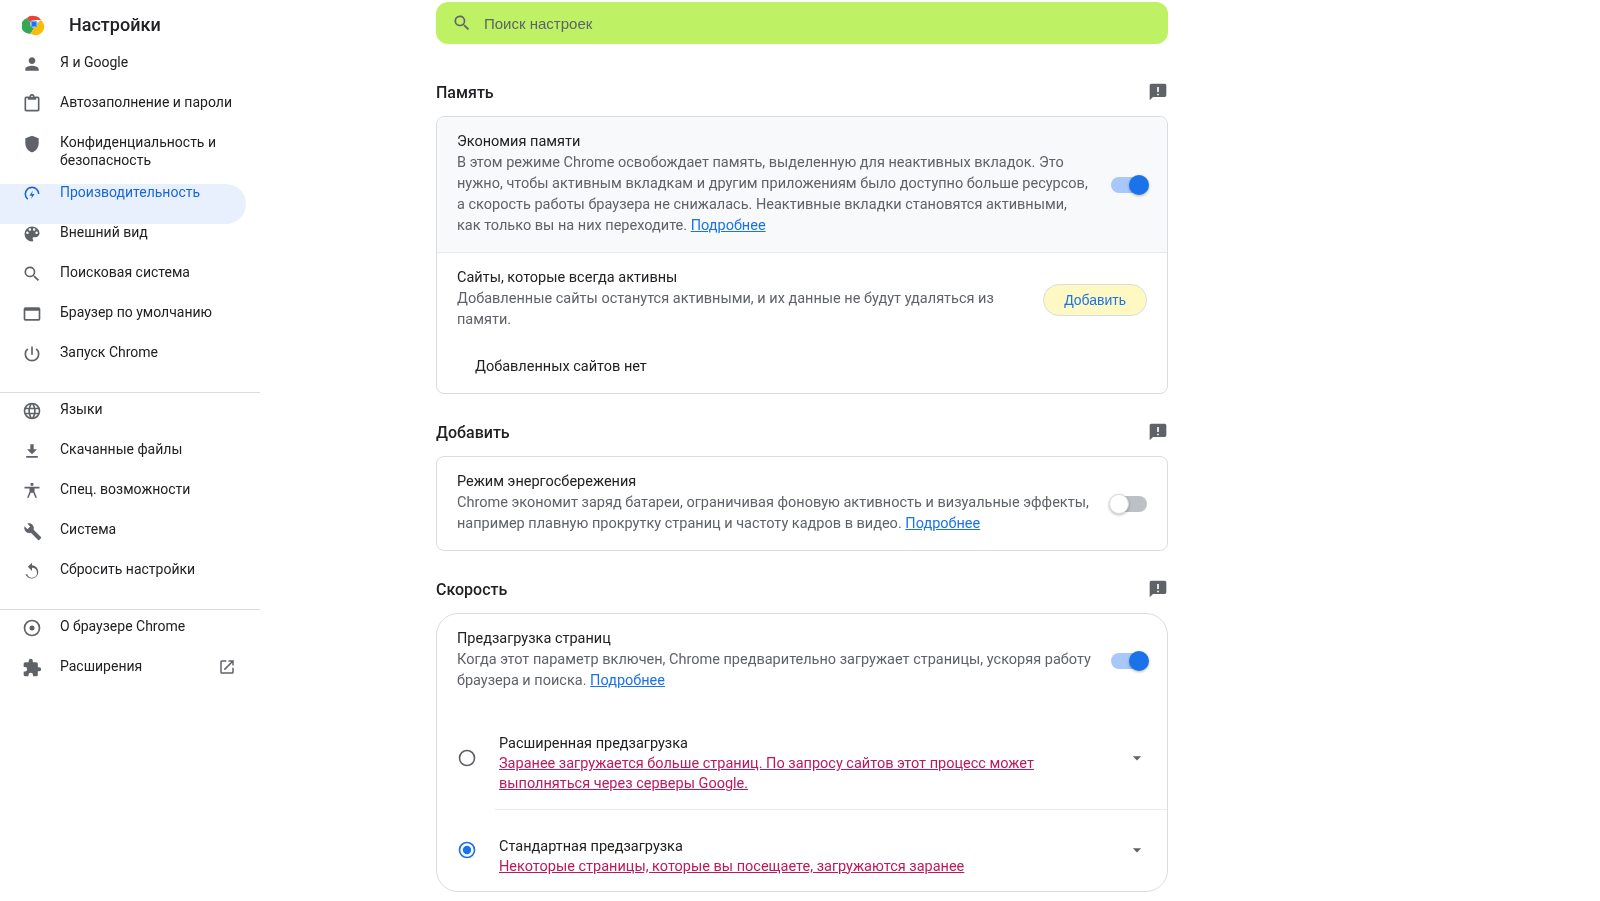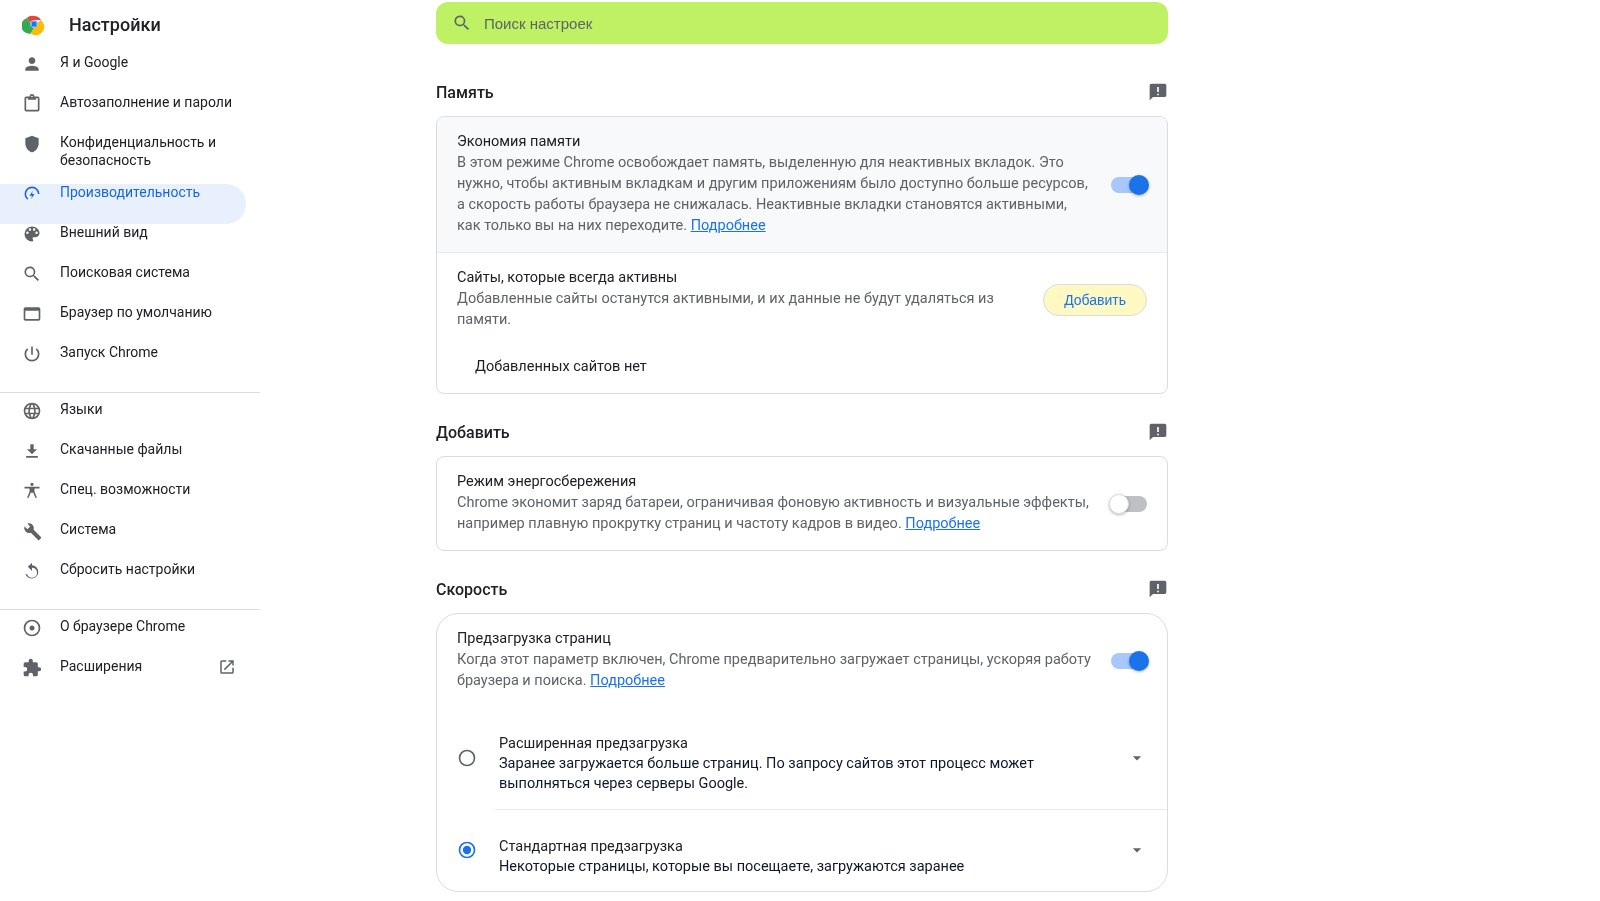--- a/index.html
+++ b/index.html
@@ -103,21 +103,21 @@
   .no-sites { padding: 12px 20px 18px 38px; font-size: 14.5px; color: #202124; }
 
   .radio-row {
     display: flex; align-items: center; gap: 22px;
     padding: 14px 20px 14px 20px;
   }
   .radio-row .radio { width: 20px; height: 20px; flex-shrink: 0; cursor: pointer; }
   .radio-row .radio svg { width: 20px; height: 20px; }
   .radio-body { flex: 1; margin-top: 14px; }
   .radio-body .r-title { font-size: 14.5px; color: #202124; }
-  .radio-body .r-desc { font-size: 14.5px; color: #0f172a; line-height: 1.4; margin-top: 2px; }
+  .radio-body .r-desc { font-size: 14.5px; color: #be185d; line-height: 1.4; margin-top: 2px; text-decoration: underline; }
   .expand { width: 20px; height: 20px; color: #5f6368; cursor: pointer; flex-shrink: 0; }
   .radio-sep { height: 1px; background: #e8eaed; margin: 0 0 0 58px; }
 </style>
 </head>
 <body>
 
 <div class="app">
   <aside class="sidebar">
     <div class="brand">
       <svg class="chrome-logo" viewBox="0 0 48 48">

